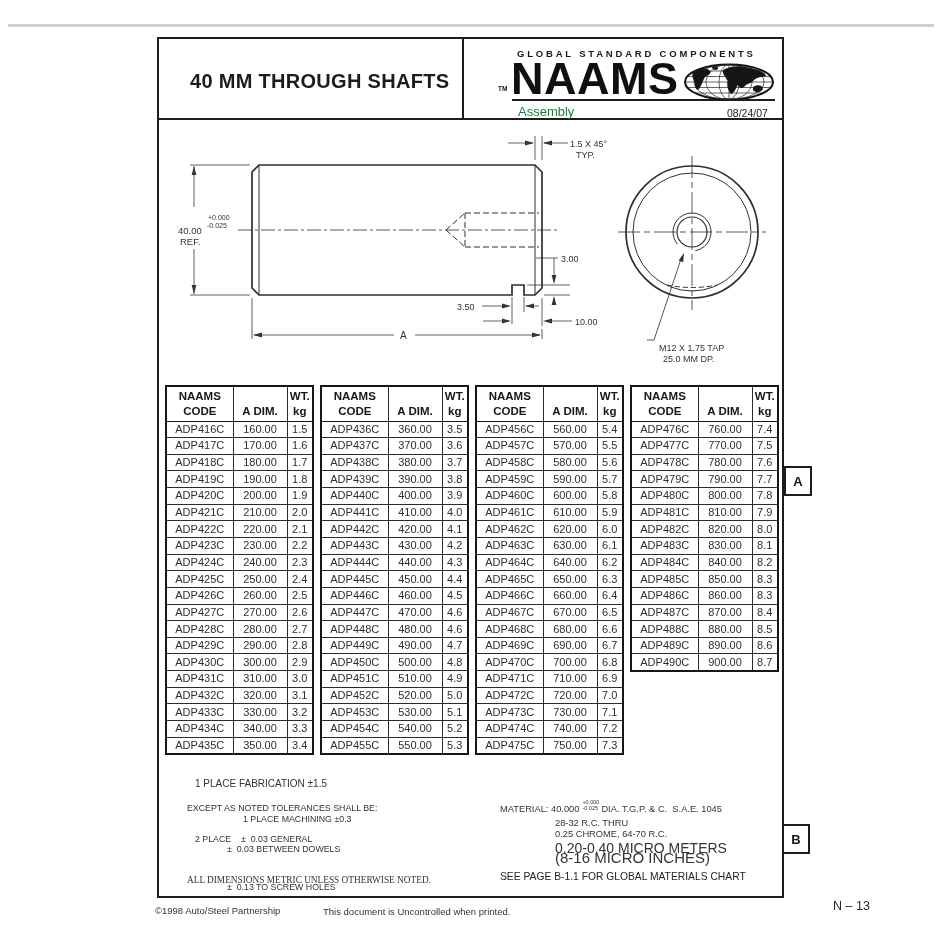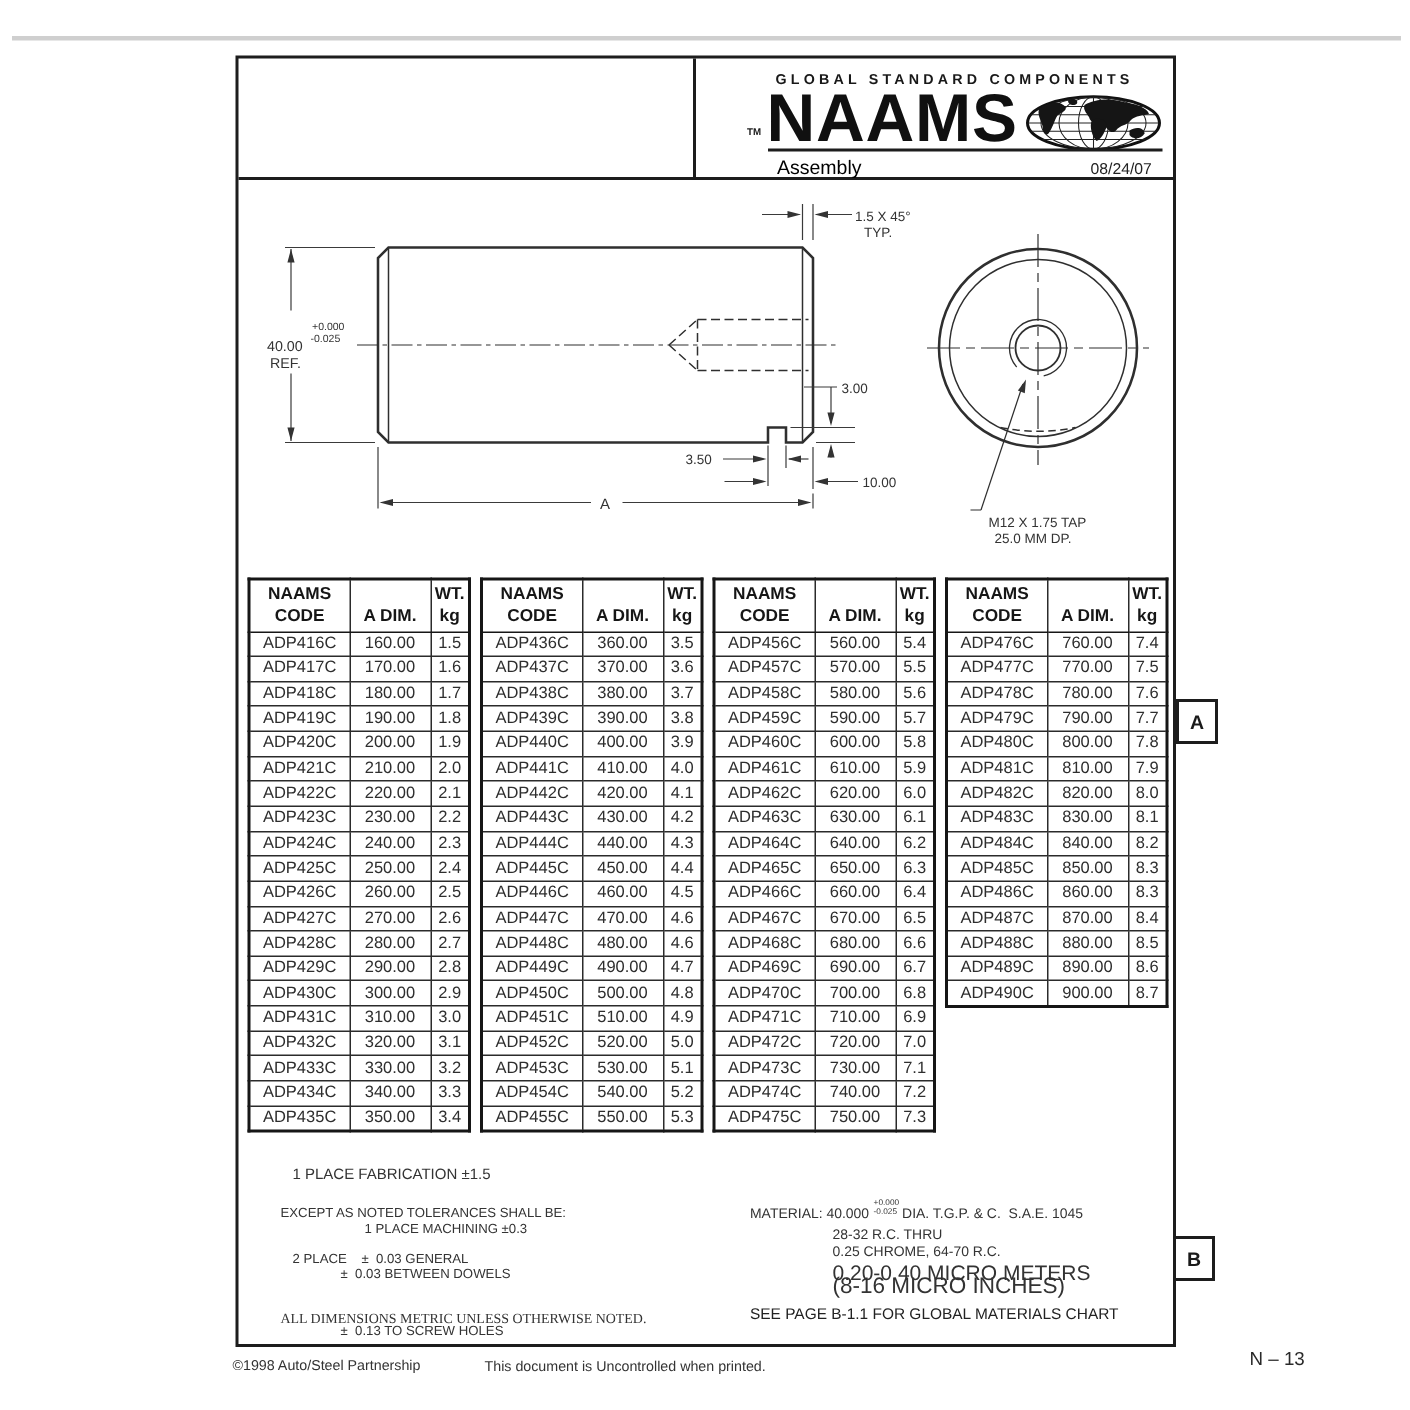--- a/index.html
+++ b/index.html
@@ -15,21 +15,21 @@
 
   
   .hdr { left:0; top:0; width:623px; height:81px; border-bottom:2px solid #1d1d1d; }
   .hdr-divider { left:303px; top:0; width:2px; height:81px; background:#1d1d1d; }
   .title { left:31px; top:31px; font-size:20px; font-weight:bold; color:#1c1c1c; letter-spacing:.3px; }
   .brand-top { left:358px; top:9px; font-size:9.5px; font-weight:bold; letter-spacing:2.8px; color:#181818; }
   .brand-tm { left:339px; top:46px; font-size:6.5px; font-weight:bold; color:#181818; }
   .brand { left:352px; top:20px; font-size:45px; font-weight:bold; letter-spacing:.5px; color:#101010; line-height:40px; }
   .globe { left:524px; top:24px; }
   .brand-rule { left:353px; top:60px; width:263px; height:2px; background:#1d1d1d; }
-  .subtitle { left:359px; top:65px; font-size:13px; color:#000000; }
+  .subtitle { left:359px; top:65px; font-size:13px; color:#15803d; }
   .hdr-date { left:568px; top:68px; font-size:10.5px; color:#222; }
 
   
   .drawing { left:0; top:81px; }
   .drawing text { font-family:"Liberation Sans","DejaVu Sans",sans-serif; fill:#333; }
 
   
   .tables { left:0; top:346px; width:623px; height:400px; }
   table.grp { position:absolute; top:0; border-collapse:collapse; background:#fff; table-layout:fixed; }
   .grp th, .grp td { border:1px solid #2b2b2b; padding:0; text-align:center; overflow:hidden; }
@@ -67,20 +67,21 @@
   .f-page { left:833px; top:899px; font-size:12.5px; color:#2a2a2a; }
 </style>
 </head>
 <body>
 
 <div class="abs scan-top"></div>
 
 <div class="abs page">
 
   <div class="abs hdr">
+    <div class="abs title">40 MM THROUGH SHAFTS</div>
     <div class="abs hdr-divider"></div>
     <div class="abs brand-top">GLOBAL STANDARD COMPONENTS</div>
     <div class="abs brand-tm">TM</div>
     <div class="abs brand">NAAMS</div>
     <svg class="abs globe" width="92" height="38" viewBox="0 0 92 38">
       <defs>
           <clipPath id="gclip">
             <ellipse cx="46" cy="19" rx="44" ry="17.5"></ellipse>
           </clipPath>
         </defs>

